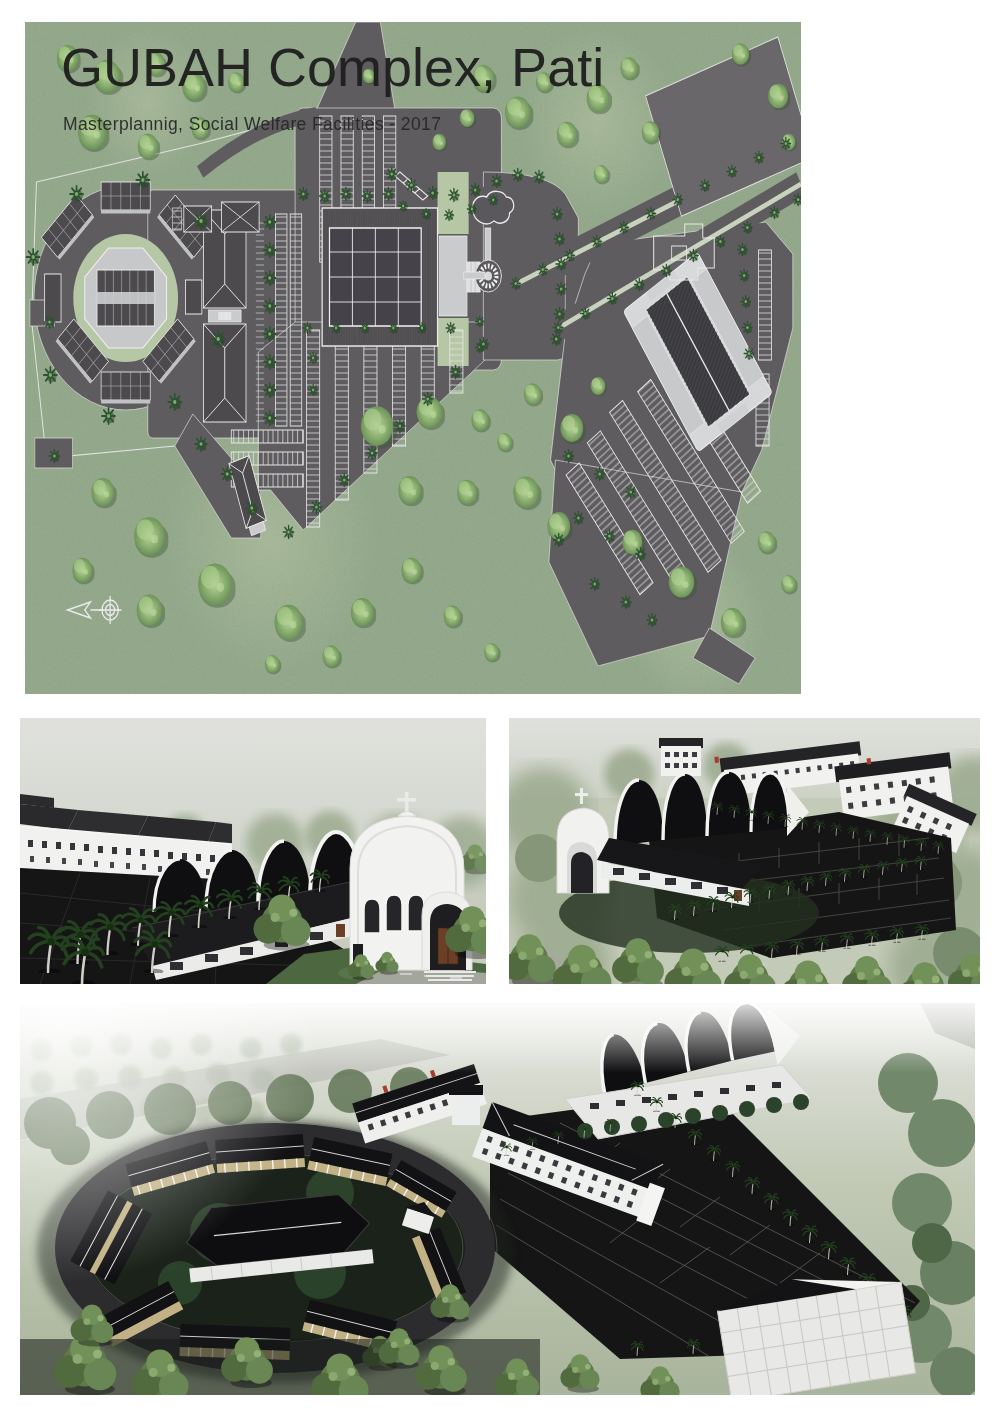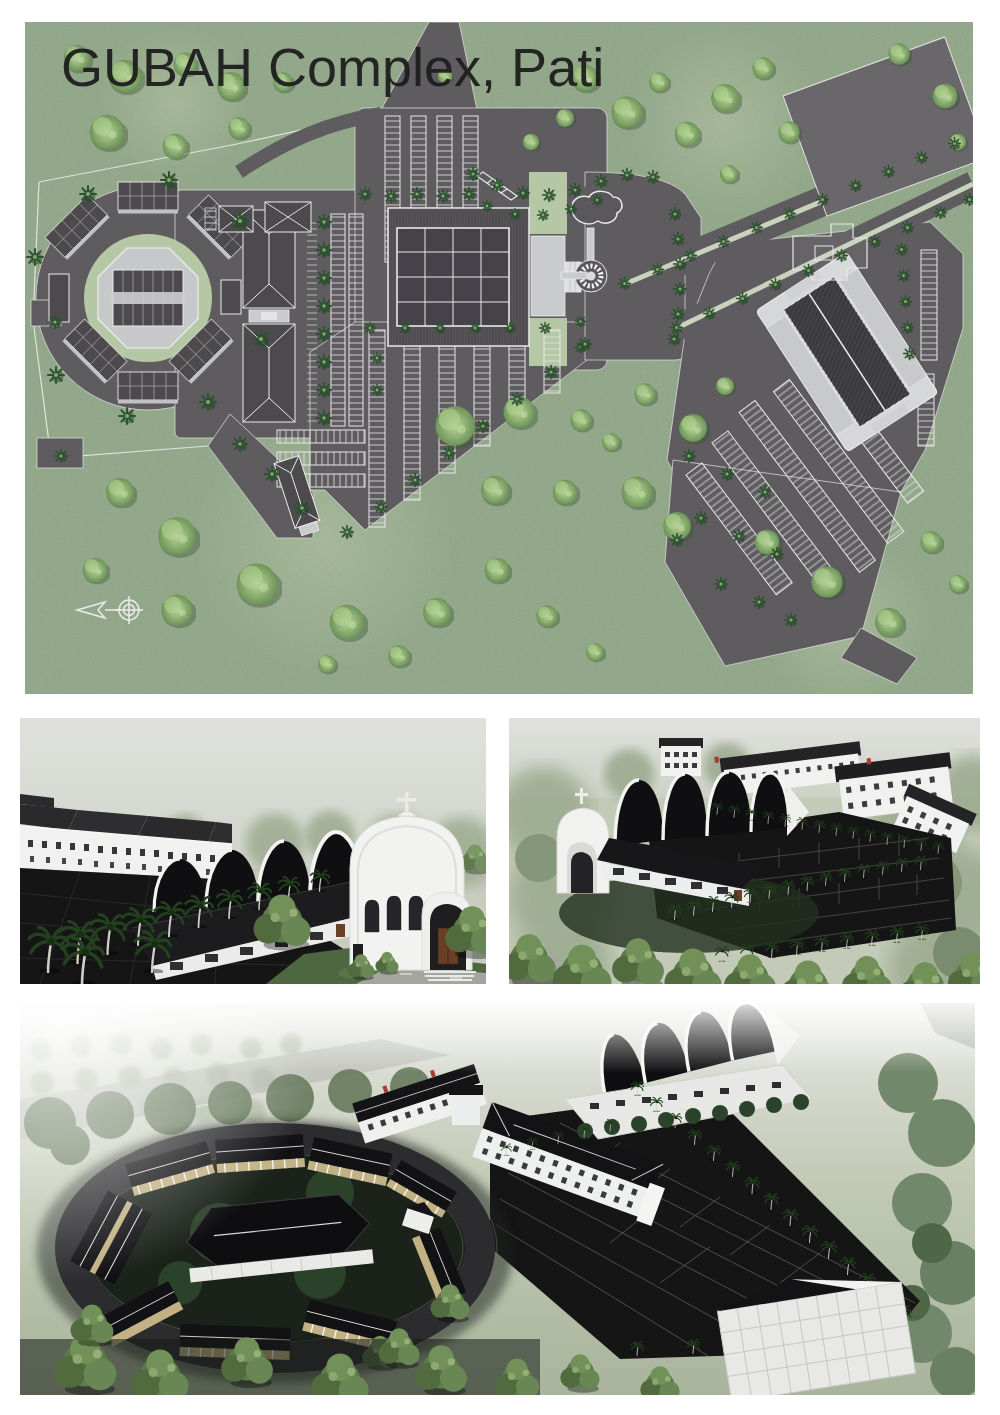--- a/index.html
+++ b/index.html
@@ -1,20 +1,20 @@
 <!DOCTYPE html>
 <html style="--paper: #ffffff; --title-text: #1e1e1e; --grass: #9db394; --grass-light: #b9c9aa; --lawn: #b5c7a5; --asphalt: #5e5c5f; --asphalt-light: #69676a; --line-white: #e6e6e6; --roof-plan: #4c4a4d; --roof-black: #161618; --wall-white: #f1f2f0; --wall-light: #c9cbcd; --wall-tan: #c2b184; --palm: #2c5230; --palm-render: #23411f; --bush: #83a86c; --sky: #d8dad3; --ground-dark: #151515; --haze-green: #9cab90; --lawn-render: #4d6841; --door-brown: #6b3f26;"><head>
 <meta charset="utf-8">
 <style>
   html,body{margin:0;padding:0;background:#fff;}
   .page{position:relative;width:1000px;height:1415px;background:var(--paper,#fff);overflow:hidden;
         font-family:"Liberation Sans",sans-serif;}
   .panel{position:absolute;overflow:hidden;}
   .panel svg{display:block;width:100%;height:100%;}
-  #p-master{left:25px;top:22px;width:948px;height:672px;}
+  #p-master{left:25px;top:22px;width:776px;height:672px;}
   #p-rleft{left:20px;top:718px;width:466px;height:266px;}
   #p-rright{left:509px;top:718px;width:471px;height:266px;}
   #p-rbottom{left:20px;top:1003px;width:955px;height:392px;}
   .titles{position:absolute;left:36px;top:14px;pointer-events:none;}
   .titles h1{margin:0;font-size:54px;font-weight:400;letter-spacing:0;color:var(--title-text,#1e1e1e);opacity:.95;}
   .titles p{margin:16px 0 0 2px;font-size:17.5px;font-weight:400;letter-spacing:.4px;color:#262626;opacity:.92;}
   
   .grass{fill:var(--grass,#9db394);} .road{fill:var(--asphalt,#5e5c5f);stroke:#dedede;stroke-width:1;stroke-opacity:.75;}
   .roadS{stroke:var(--asphalt,#5e5c5f);fill:none;} .lawn{fill:var(--lawn,#b5c7a5);}
   .roofd{fill:var(--roof-plan,#4c4a4d);stroke:#ececec;stroke-width:1;}
@@ -417,20 +417,21 @@
       <g stroke="#ebebeb" stroke-width="1.5" fill="none">
         <path d="M52 588L80 580L73 588L80 596Z"></path>
         <path d="M80 588H96"></path>
         <circle cx="104" cy="588" r="10"></circle>
           <circle cx="104" cy="588" r="5.5"></circle>
         <path d="M104 574V602M90 588H118"></path>
       </g>
     </svg>
     <div class="titles">
       <h1>GUBAH Complex, Pati</h1>
+      <p>Masterplannig, Social Welfare Facilities - 2017</p>
     </div>
   </figure>
 
   <figure class="panel" id="p-rleft" style="margin:0">
     <svg viewBox="0 0 466 266" preserveAspectRatio="none">
       <rect width="466" height="170" fill="url(#gSky)"></rect>
       <rect y="150" width="466" height="116" fill="#c7ccbf"></rect>
       <g opacity=".85">
         <use href="#sHaze" x="220" y="90" width="70" height="70"></use>
           <use href="#sHaze" x="280" y="88" width="60" height="60"></use>

